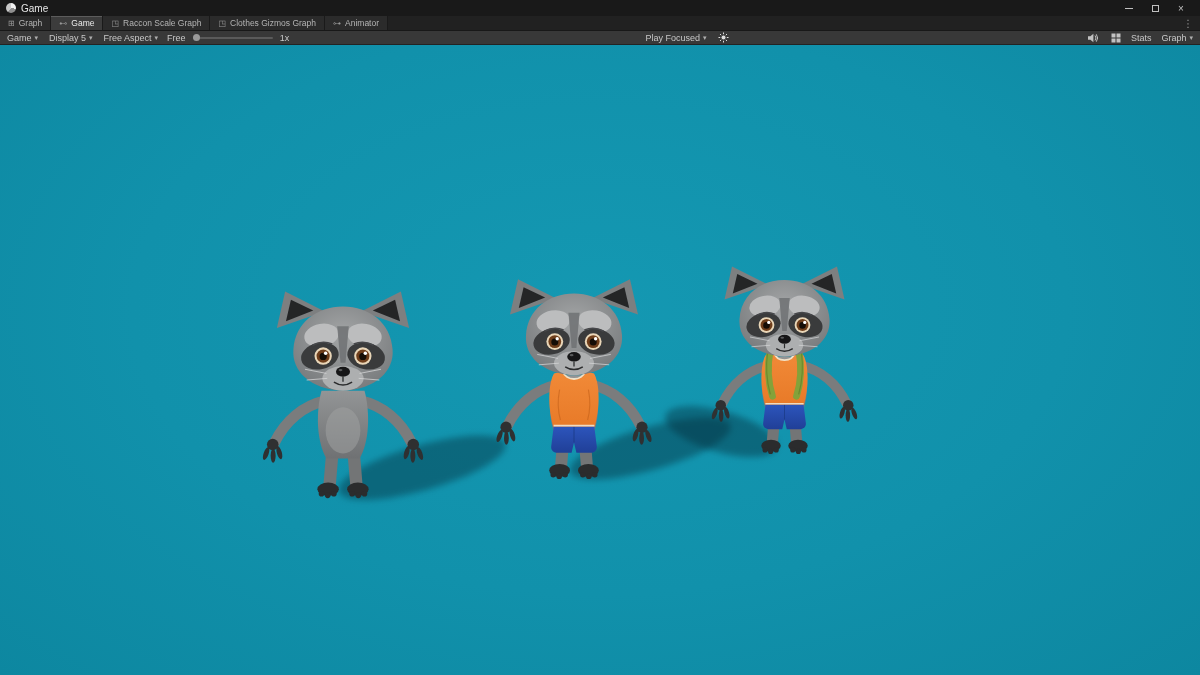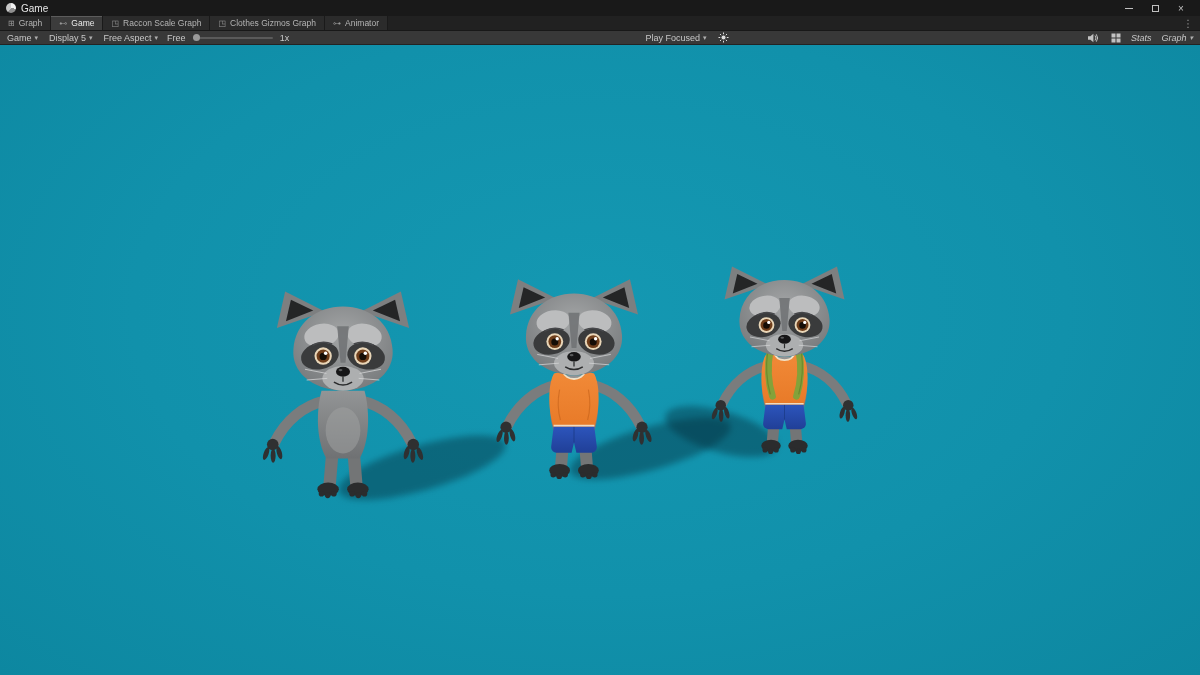--- a/index.html
+++ b/index.html
@@ -27,21 +27,21 @@
   .gvtoolbar{height:14px;background:#383838;border-bottom:1px solid #232323;display:flex;align-items:center;
              padding:0 5px;gap:7px;color:#c8c8c8;font-size:9px;}
   .dd{display:flex;align-items:center;gap:3px;padding:0 2px;white-space:nowrap;}
   .caret{font-size:7px;color:#aeaeae;line-height:1;}
   .lbl{white-space:nowrap;}
   .slider{width:80px;height:100%;display:flex;align-items:center;position:relative;}
   .track{height:2px;background:#5a5a5a;width:100%;border-radius:1px;}
   .knob{width:7px;height:7px;border-radius:50%;background:#9a9a9a;position:absolute;top:50%;margin-top:-3.5px;}
   .spacer{flex:1;}
   .tbicon{display:flex;align-items:center;justify-content:center;height:100%;padding:0 2px;}
-  .rgroup{display:flex;align-items:flex-start;gap:8px;font-style:italic;}
+  .rgroup{display:flex;align-items:flex-start;gap:8px;}
 
   
   #viewport{position:absolute;top:45px;left:0;right:0;bottom:0;overflow:hidden;}
   .char{position:absolute;}
   .char svg{position:relative;z-index:1;display:block;width:100%;height:100%;}
   .shadow{position:absolute;border-radius:50%;filter:blur(3px);z-index:0;}
 </style>
 </head>
 <body>
 

